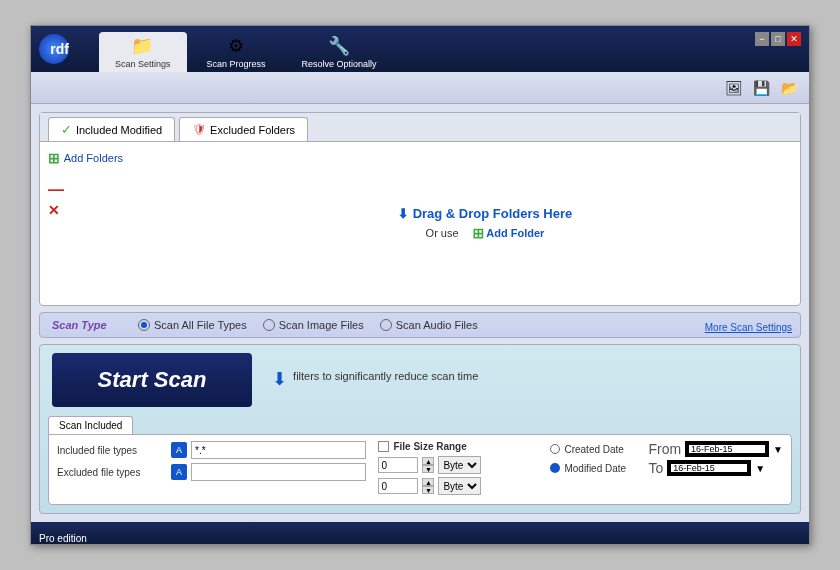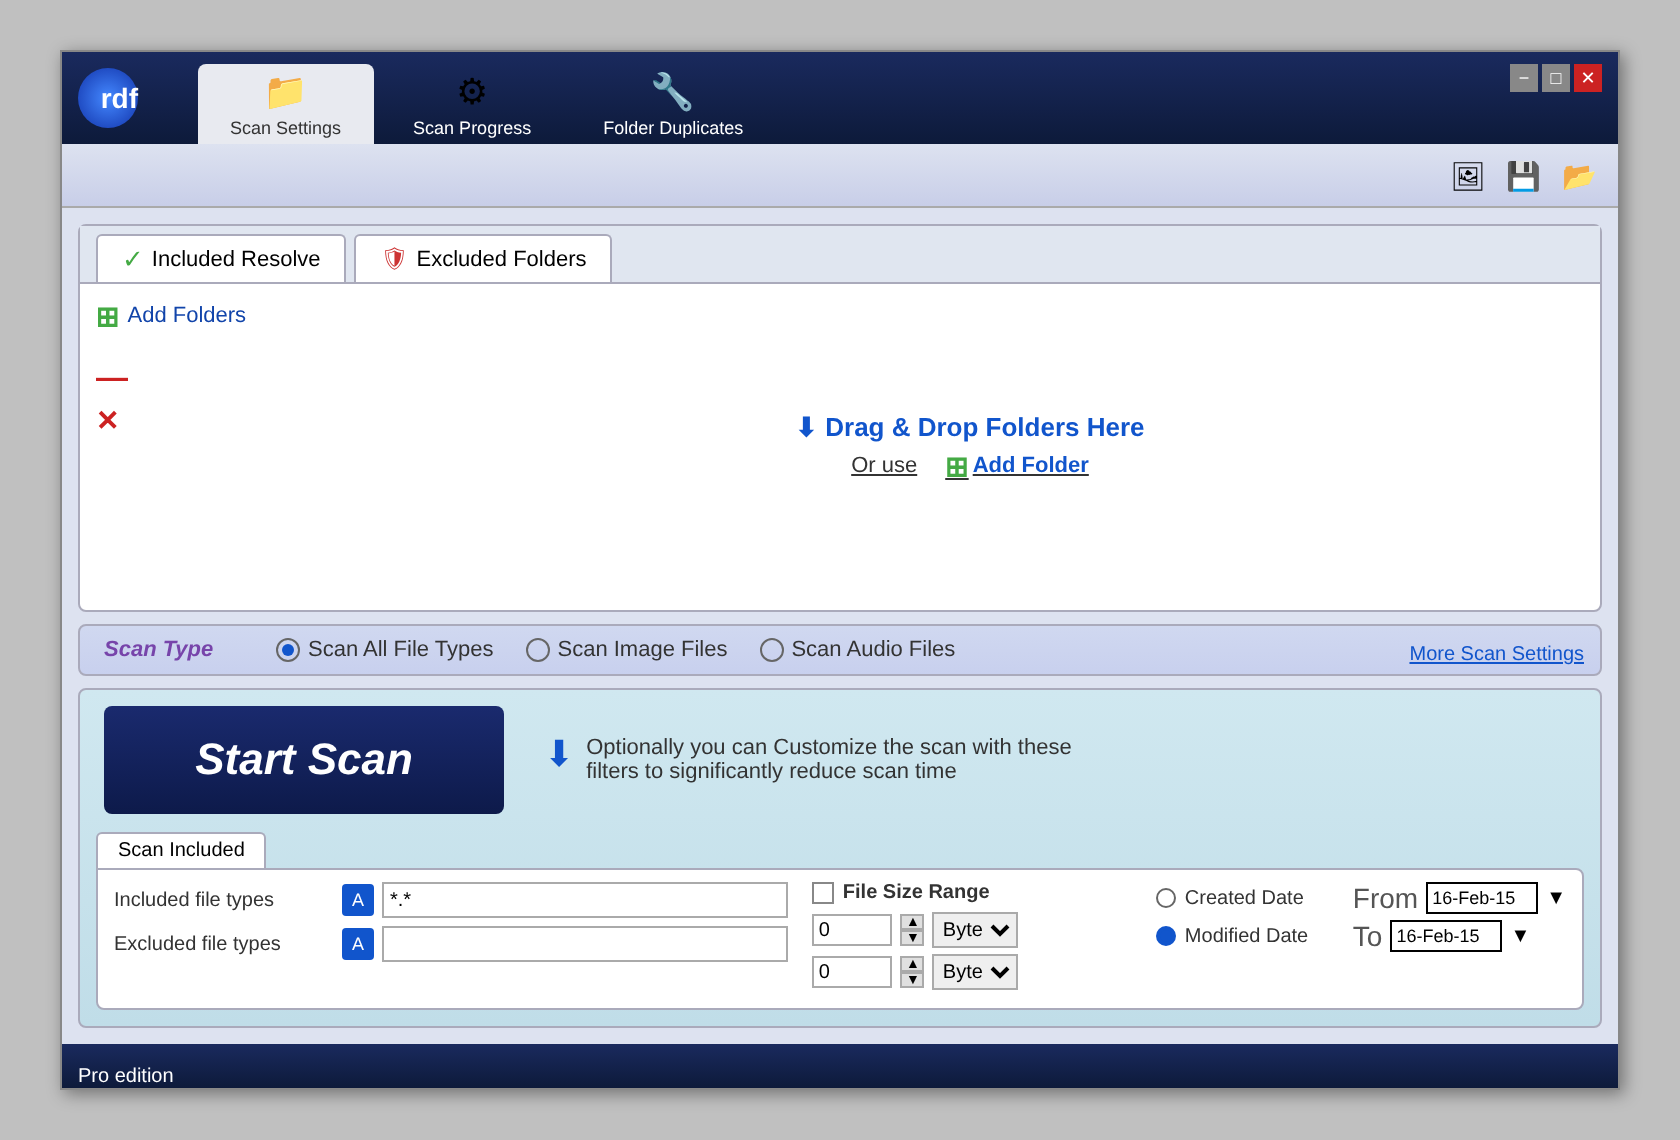--- a/index.html
+++ b/index.html
@@ -255,21 +255,20 @@
       gap: 4px;
     }
 
     .drag-drop-sub {
       display: flex;
       align-items: center;
       gap: 14px;
       font-size: 11px;
       color: #333;
       margin-top: 4px;
-      text-decoration: underline;
     }
 
     .drag-drop-sub .add-folder-link {
       display: flex;
       align-items: center;
       gap: 2px;
       color: #1155cc;
       font-weight: bold;
     }
 
@@ -516,23 +515,23 @@
 
     .date-radio.selected {
       border: 2px solid #1155cc;
       background: #1155cc;
     }
 
     .date-label { font-size: 10px; color: #333; min-width: 80px; }
     .date-from-label { font-size: 14px; color: #555; }
 
     .date-input {
-      width: 56px;
+      width: 84px;
       height: 16px;
-      border: 1px solid #000000;
+      border: 4px solid #000000;
       font-size: 9px;
       padding: 1px 2px;
     }
 
     
     .status-bar {
       background: linear-gradient(180deg, #1a2a5e 0%, #0d1a3a 100%);
       height: 22px;
       display: flex;
       align-items: flex-end;
@@ -563,21 +562,21 @@
       <div class="tab-item active">
         <span class="tab-icon">📁</span>
         <span class="tab-label">Scan Settings</span>
       </div>
       <div class="tab-item">
         <span class="tab-icon">⚙</span>
         <span class="tab-label">Scan Progress</span>
       </div>
       <div class="tab-item">
         <span class="tab-icon">🔧</span>
-        <span class="tab-label">Folder Duplicates</span>
+        <span class="tab-label">Resolve Optionally</span>
       </div>
     </div>
 
     <div class="title-bar-controls">
       <button class="win-btn minimize">−</button>
       <button class="win-btn maximize">□</button>
       <button class="win-btn close">✕</button>
     </div>
   </div>
 
@@ -586,21 +585,21 @@
     <span class="toolbar-icon">💾</span>
     <span class="toolbar-icon">📂</span>
   </div>
 
   <div class="main-content">
 
     <div class="folders-panel">
       <div class="folders-tabs">
         <div class="folder-tab">
           <span class="tab-icon-check">✓</span>
-          <span>Included Resolve</span>
+          <span>Included Modified</span>
         </div>
         <div class="folder-tab">
           <span class="tab-icon-shield">🛡</span>
           <span>Excluded Folders</span>
         </div>
       </div>
 
       <div class="folders-body">
         <div class="folders-left">
           <div class="add-folders-btn">
@@ -645,21 +644,20 @@
       </div>
       <span class="more-scan-link">More Scan Settings</span>
     </div>
 
     <div class="bottom-section">
       <div class="start-scan-row">
         <button class="start-scan-btn">Start Scan</button>
         <div class="scan-description">
           <span class="arrow-icon">⬇</span>
           <div>
-            <div>Optionally you can Customize the scan with these</div>
             <div>filters to significantly reduce scan time</div>
           </div>
         </div>
       </div>
 
       <div class="scan-filters-section">
         <div class="scan-filters-tab">Scan Included</div>
         <div class="scan-filters-body">
 
           <div class="filter-col-left">

